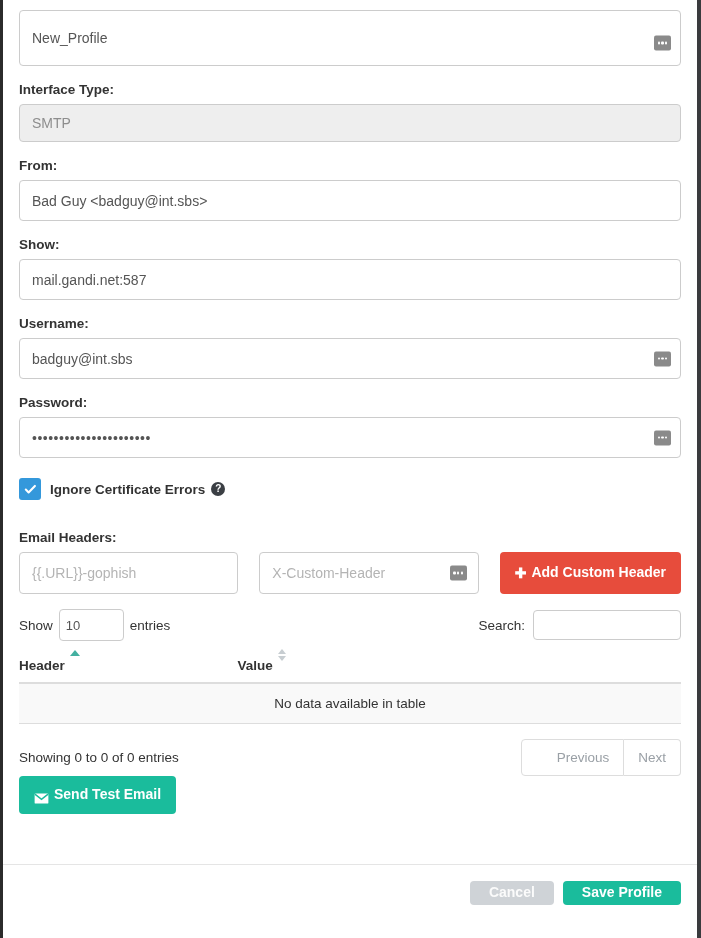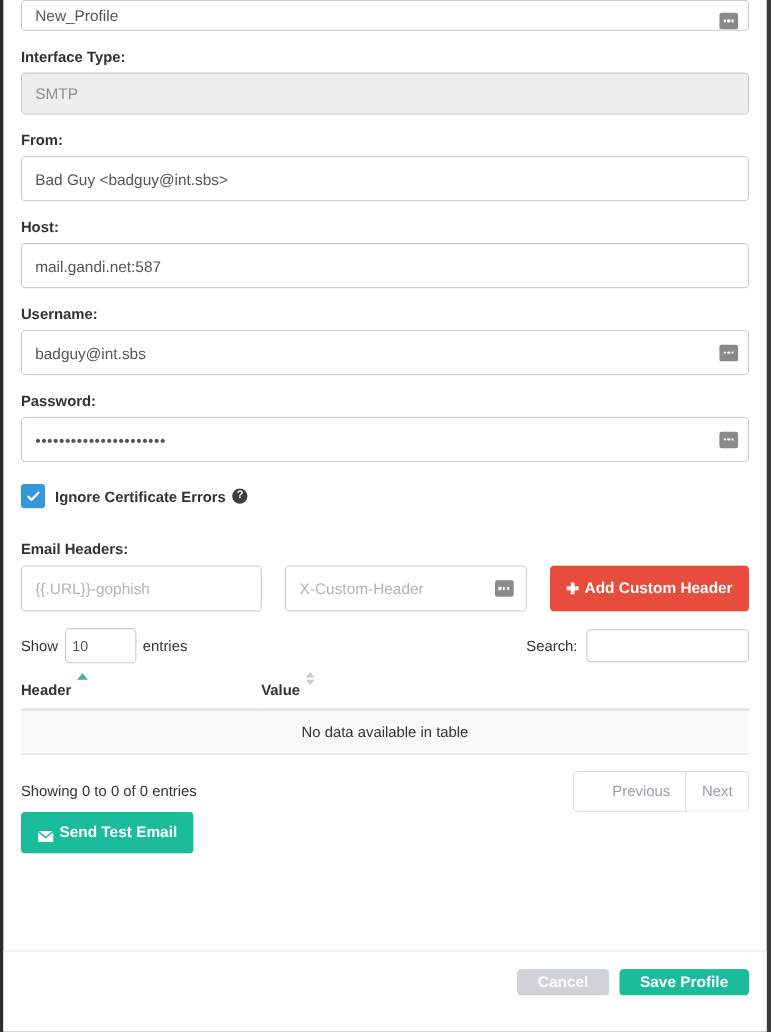--- a/index.html
+++ b/index.html
@@ -355,21 +355,21 @@
 
 <div class="backdrop-left"></div>
 <div class="backdrop-right"></div>
 
 <div class="modal">
   <div class="modal-body">
 
     
     <div class="form-group">
       <div class="input-wrap">
-        <input class="form-control" style="height: 28px;" value="New_Profile">
+        <input class="form-control" style="margin-top: 10px; height: 56px;" value="New_Profile">
         <span class="autofill-icon" style="top:calc(50% + 5px);">
             <i></i>
             <i></i>
             <i></i>
           </span>
       </div>
     </div>
 
     <div class="gap-16"></div>
 
@@ -384,21 +384,21 @@
     
     <div class="form-group">
       <label class="field-label">From:</label>
       <input class="form-control" style="height: 41px;" value="Bad Guy &lt;badguy@int.sbs&gt;">
     </div>
 
     <div class="gap-16"></div>
 
     
     <div class="form-group">
-      <label class="field-label">Host:</label>
+      <label class="field-label">Show:</label>
       <input class="form-control" style="height: 41px;" value="mail.gandi.net:587">
     </div>
 
     <div class="gap-16"></div>
 
     
     <div class="form-group">
       <label class="field-label">Username:</label>
       <div class="input-wrap">
         <input class="form-control" style="height: 41px;" value="badguy@int.sbs">

